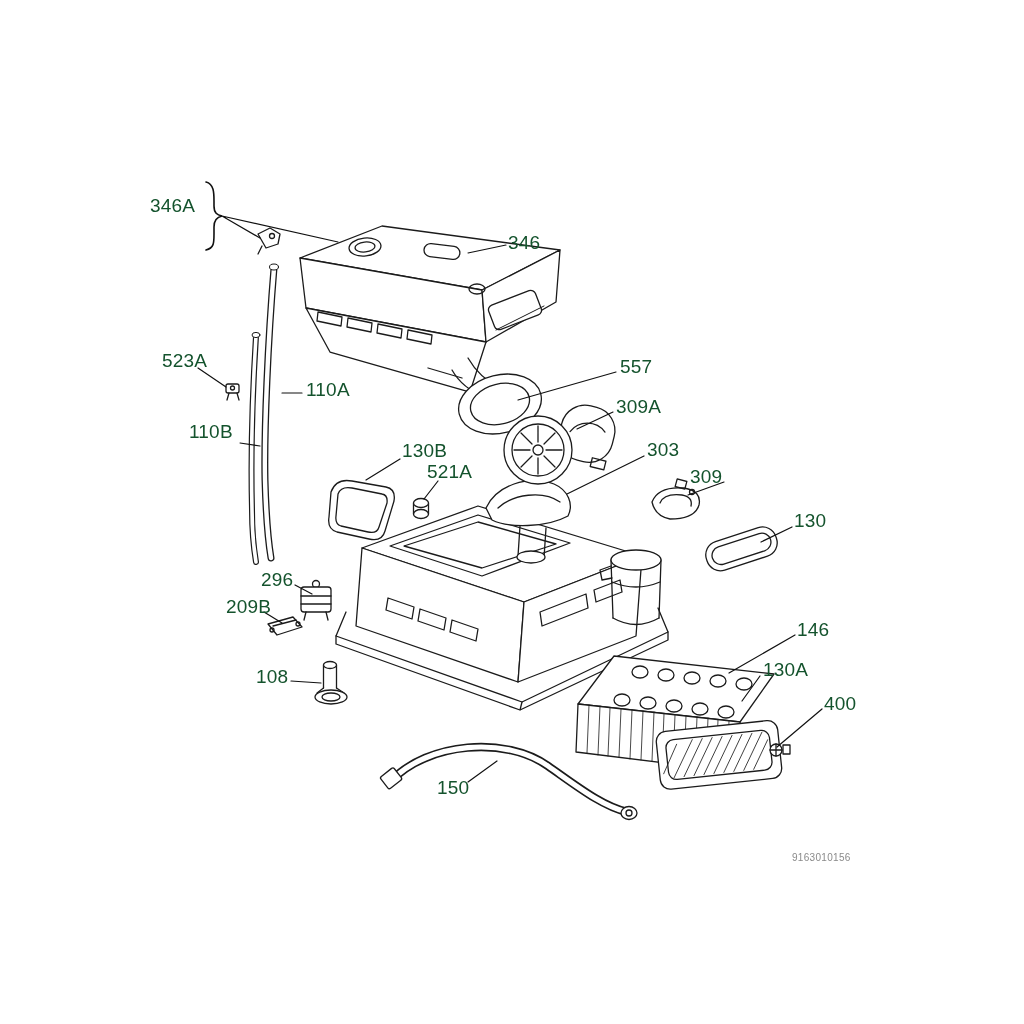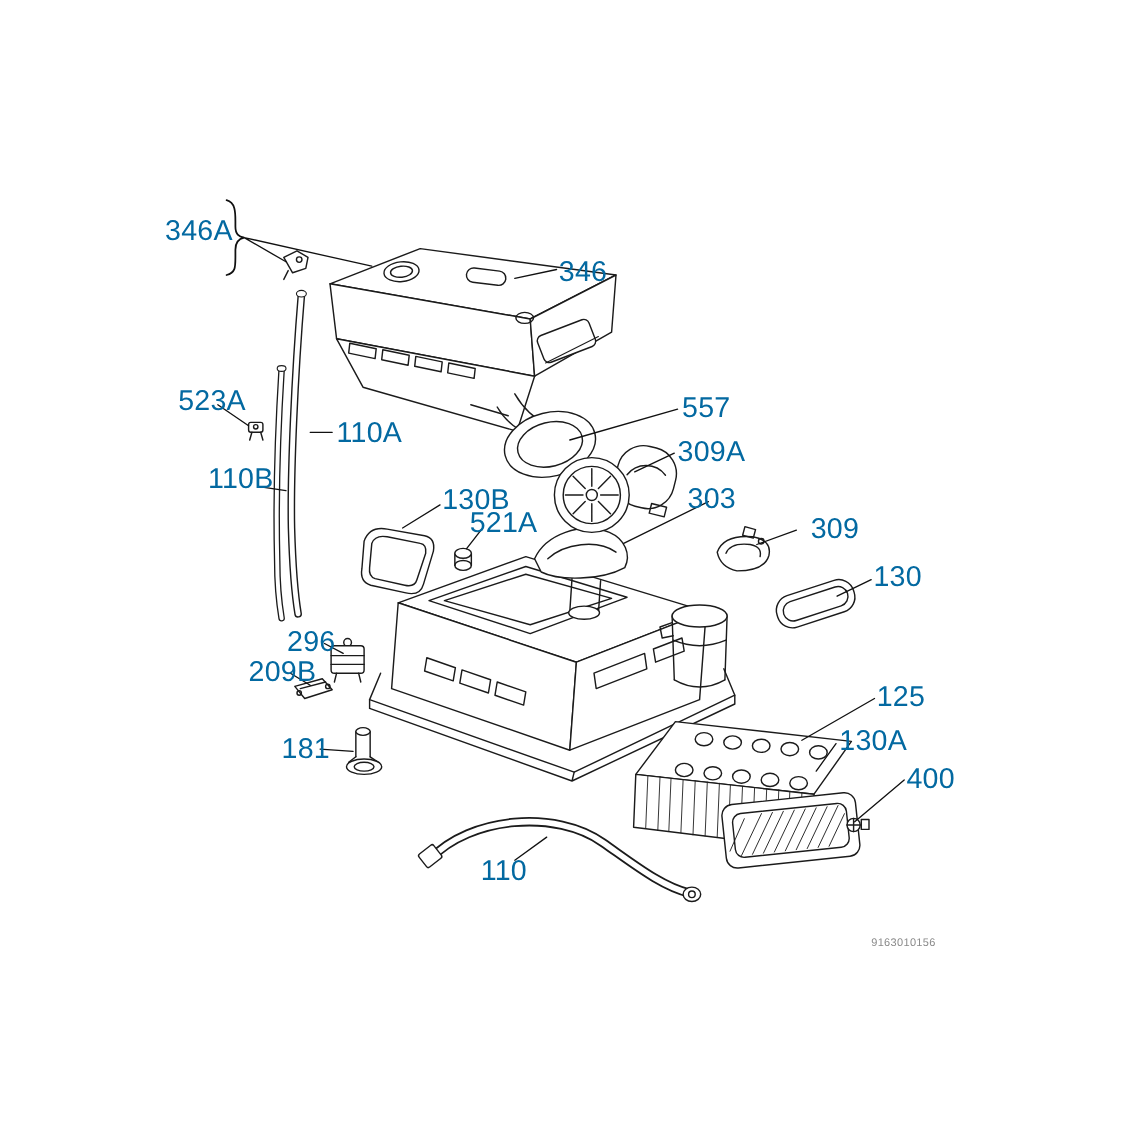--- a/index.html
+++ b/index.html
@@ -2,21 +2,21 @@
 <html><head>
 <meta charset="utf-8">
 <style>
   html,body{margin:0;padding:0;background:#fff;}
   .stage{
     position:relative;width:1024px;height:1024px;background:#fff;
     font-family:"Liberation Sans",sans-serif;overflow:hidden;
   }
   .artwork{position:absolute;left:0;top:0;}
   .lbl{
-    position:absolute;font-size:26px;color:#0369a1;line-height:1;
+    position:absolute;font-size:19px;color:#14532d;line-height:1;
     white-space:nowrap;letter-spacing:.2px;
   }
   .doc{
     position:absolute;font-size:10px;color:#8a8a8a;letter-spacing:.3px;
   }
 </style>
 </head>
 <body>
 
 <div class="stage">
@@ -220,27 +220,27 @@
     </g>
   </svg>
 
   <div class="lbl" style="left:150px;top:196px">346A</div>
   <div class="lbl" style="left:508px;top:233px">346</div>
   <div class="lbl" style="left:162px;top:351px">523A</div>
   <div class="lbl" style="left:306px;top:380px">110A</div>
   <div class="lbl" style="left:189px;top:422px">110B</div>
   <div class="lbl" style="left:620px;top:357px">557</div>
   <div class="lbl" style="left:616px;top:397px">309A</div>
-  <div class="lbl" style="left:625px;top:440px">303</div>
-  <div class="lbl" style="left:737px;top:467px">309</div>
+  <div class="lbl" style="left:647px;top:440px">303</div>
+  <div class="lbl" style="left:690px;top:467px">309</div>
   <div class="lbl" style="left:794px;top:511px">130</div>
   <div class="lbl" style="left:402px;top:441px">130B</div>
   <div class="lbl" style="left:427px;top:462px">521A</div>
   <div class="lbl" style="left:261px;top:570px">296</div>
   <div class="lbl" style="left:226px;top:597px">209B</div>
-  <div class="lbl" style="left:256px;top:667px">181</div>
-  <div class="lbl" style="left:797px;top:620px">125</div>
+  <div class="lbl" style="left:256px;top:667px">108</div>
+  <div class="lbl" style="left:797px;top:620px">146</div>
   <div class="lbl" style="left:763px;top:660px">130A</div>
   <div class="lbl" style="left:824px;top:694px">400</div>
-  <div class="lbl" style="left:437px;top:778px">110</div>
+  <div class="lbl" style="left:437px;top:778px">150</div>
 
   <div class="doc" style="left:792px;top:852px">9163010156</div>
 </div>
 
 </body></html>

